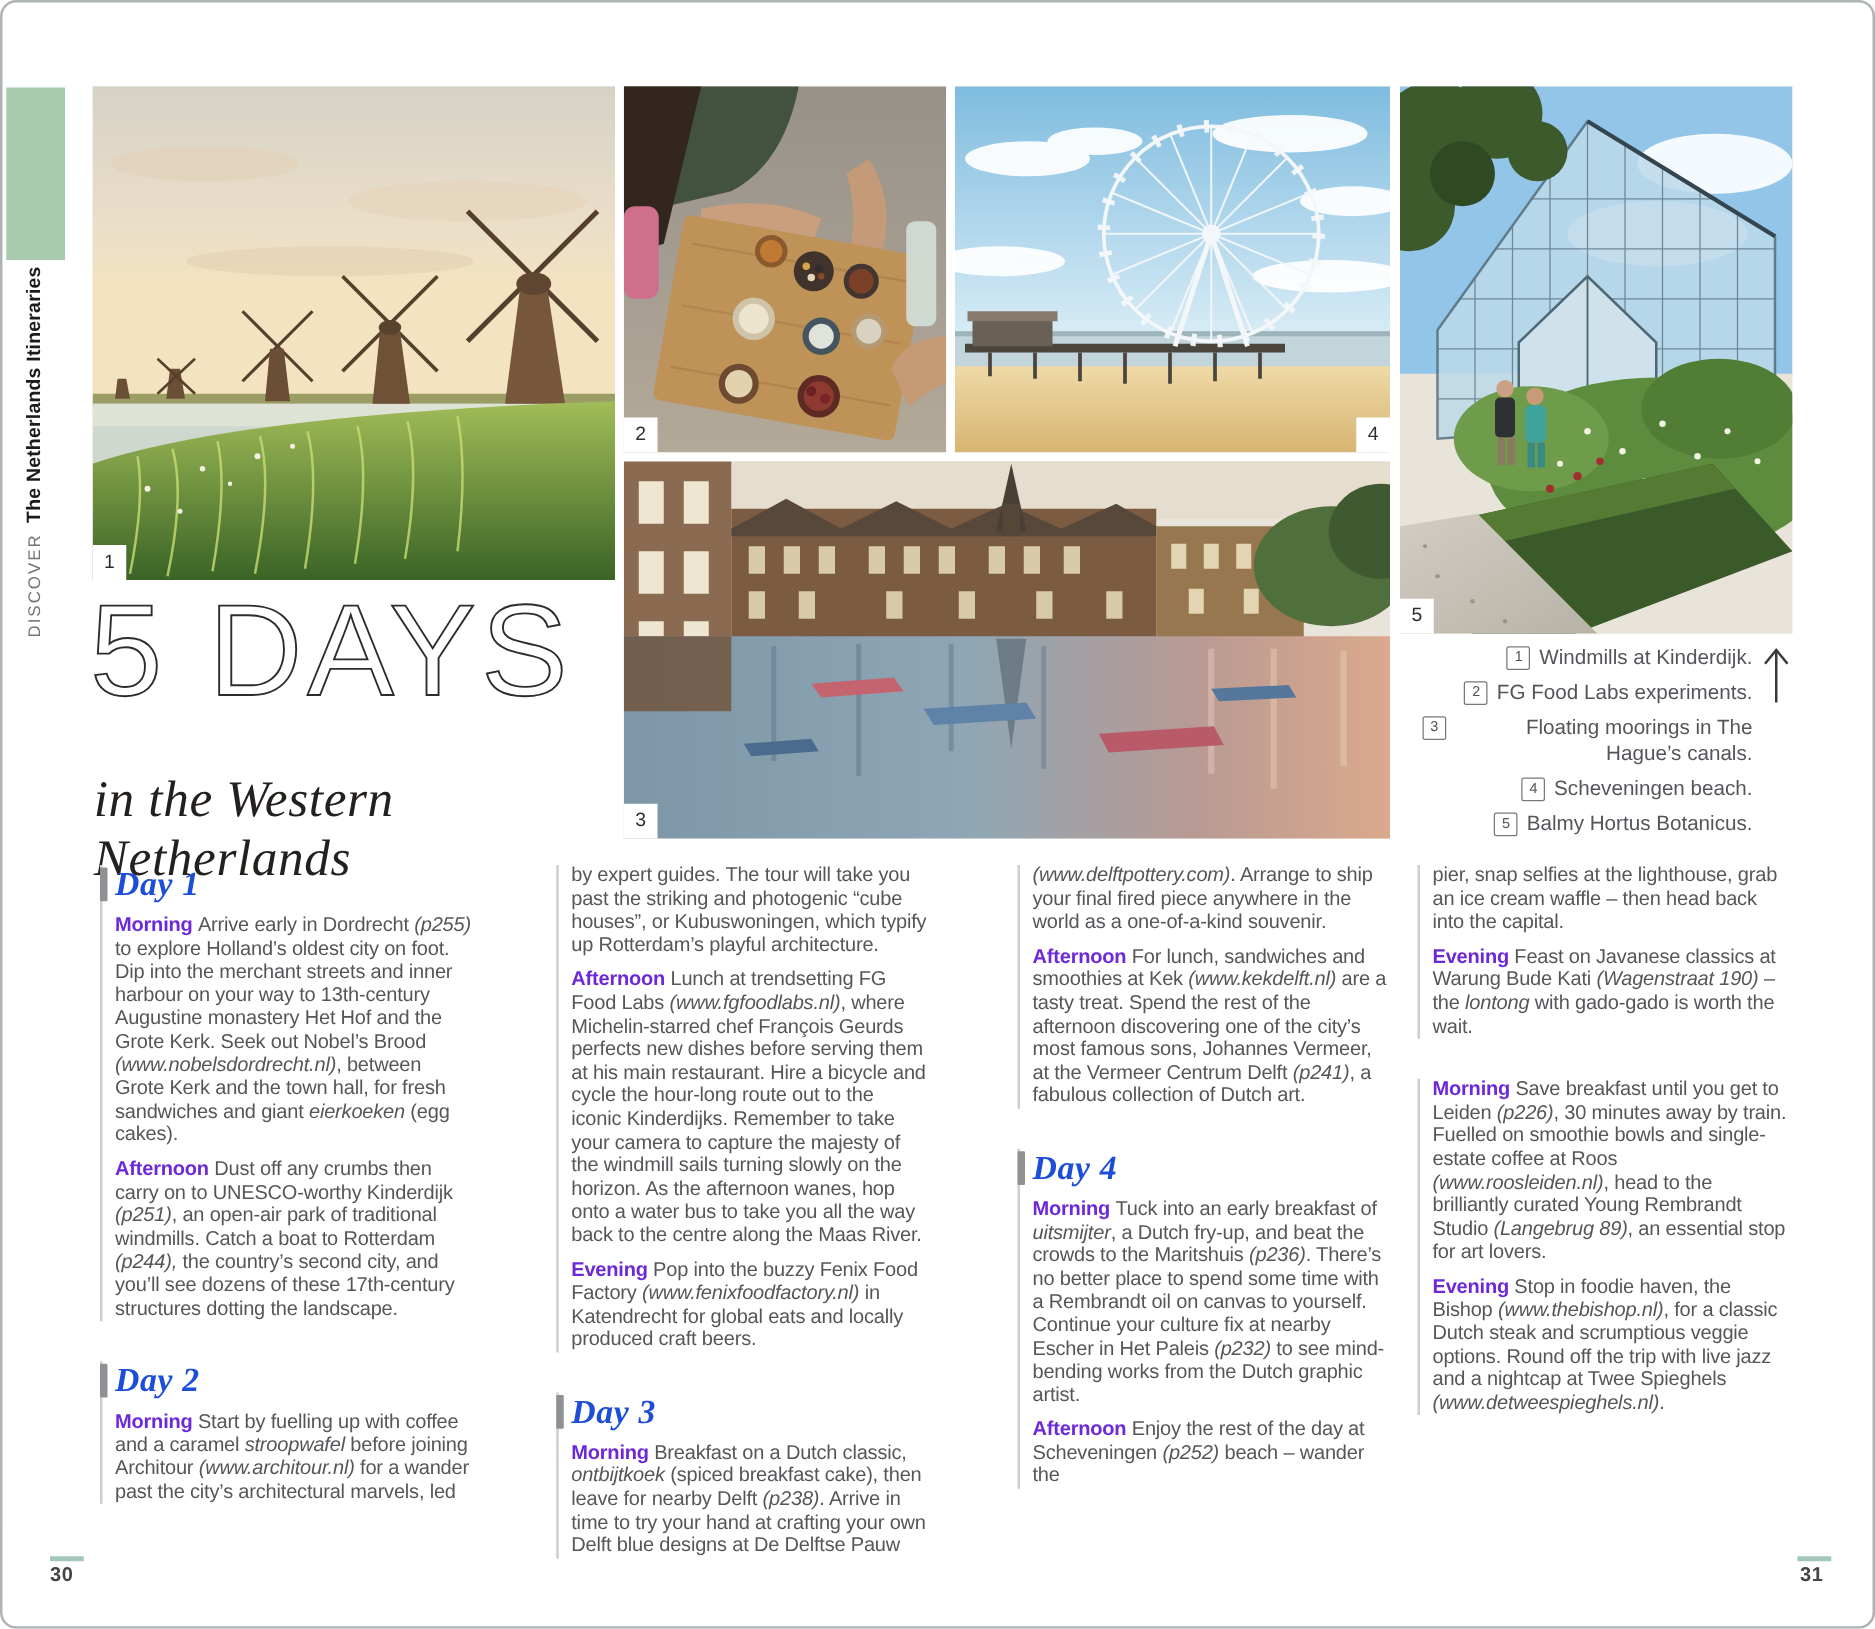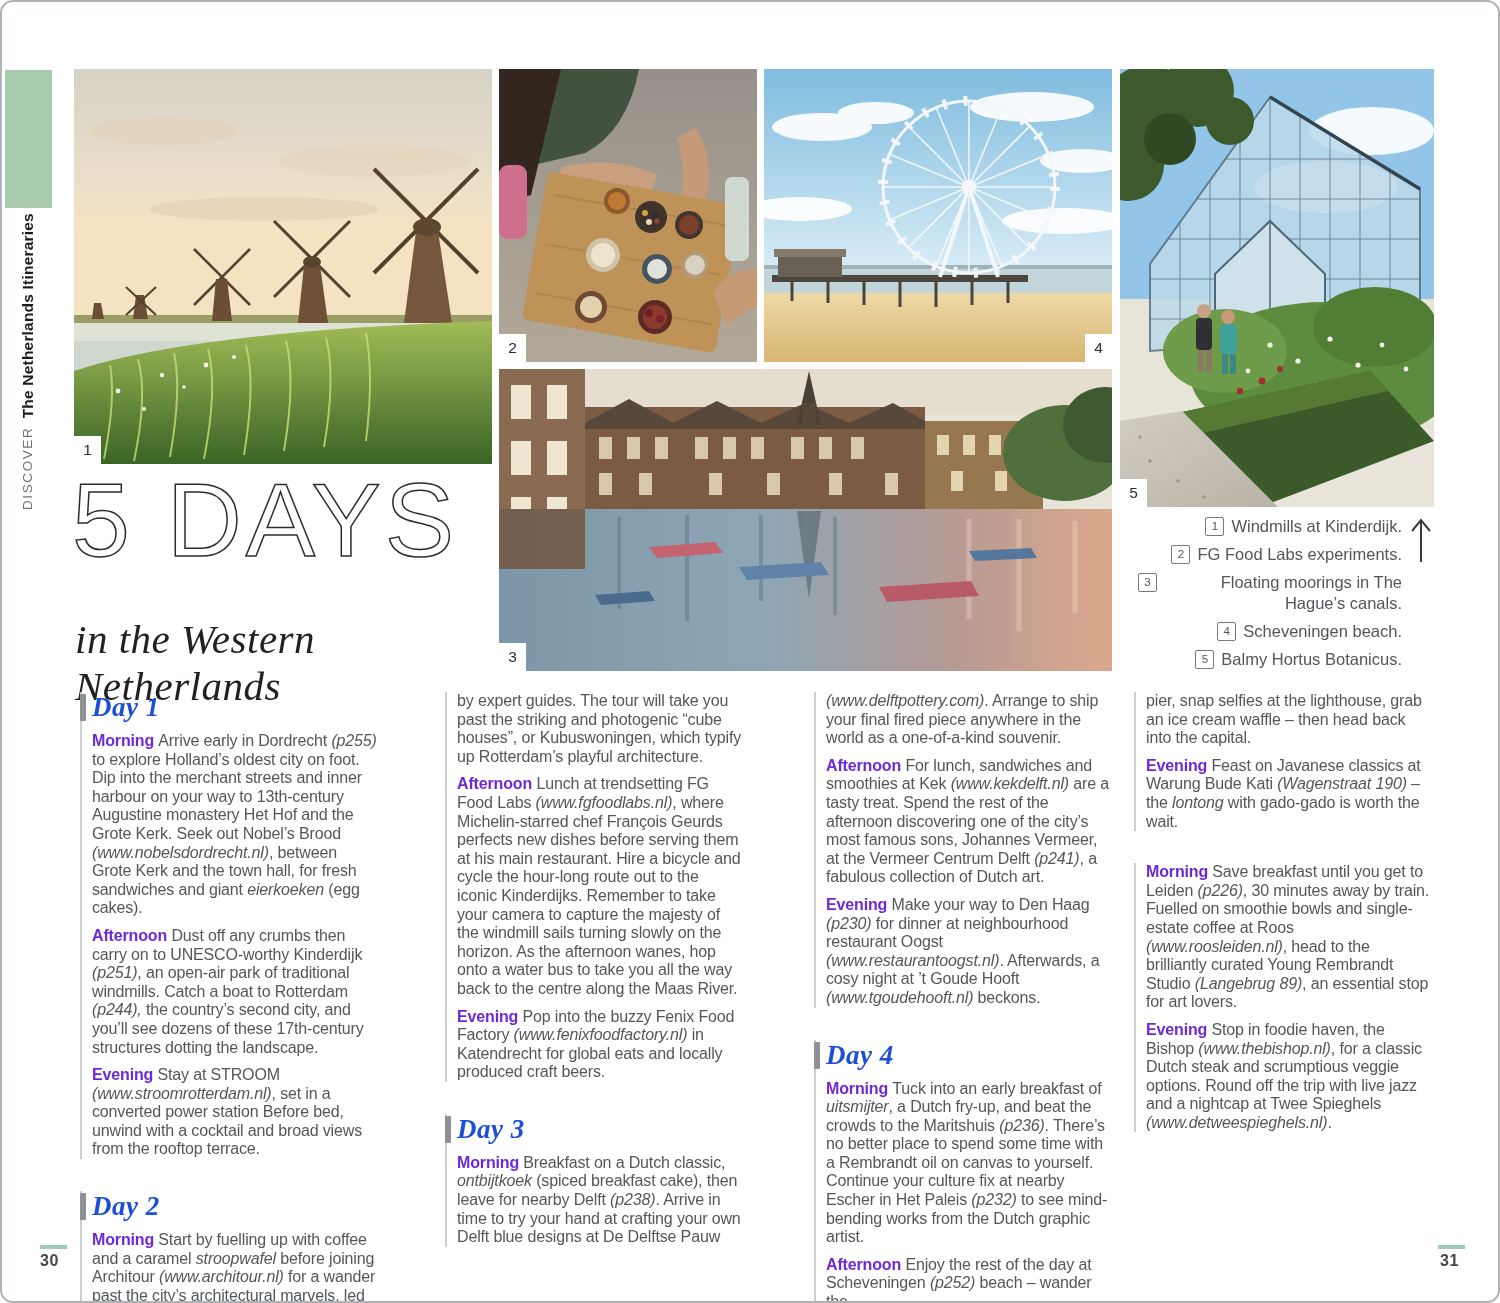--- a/index.html
+++ b/index.html
@@ -436,21 +436,20 @@
   <svg class="up-arrow" width="26" height="50">
     <line x1="13" y1="48" x2="13" y2="7" stroke="#3a3a3c" stroke-width="2"></line>
     <polyline points="4,17 13,6 22,17" fill="none" stroke="#3a3a3c" stroke-width="2"></polyline>
   </svg>
 
   <div class="col col-1">
       <div class="sec">
         <h3 class="day-heading">Day 1</h3>
         <p><b>Morning </b>Arrive early in Dordrecht <i>(p255)</i> to explore Holland’s oldest city on foot. Dip into the merchant streets and inner harbour on your way to 13th-century Augustine monastery Het Hof and the Grote Kerk. Seek out Nobel’s Brood <i>(www.nobelsdordrecht.nl)</i>, between Grote Kerk and the town hall, for fresh sandwiches and giant <i>eierkoeken</i> (egg cakes).</p>
         <p><b>Afternoon </b>Dust off any crumbs then carry on to UNESCO-worthy Kinderdijk <i>(p251)</i>, an open-air park of traditional windmills. Catch a boat to Rotterdam <i>(p244),</i> the country’s second city, and you’ll see dozens of these 17th-century structures dotting the landscape.</p>
-        <p><b>Evening </b>Stay at STROOM <i>(www.stroomrotterdam.nl)</i>, set in a converted power station Before bed, unwind with a cocktail and broad views from the rooftop terrace.</p>
       </div>
       <div class="sec">
         <h3 class="day-heading">Day 2</h3>
         <p><b>Morning </b>Start by fuelling up with coffee and a caramel <i>stroopwafel</i> before joining Architour <i>(www.architour.nl)</i> for a wander past the city’s architectural marvels, led</p>
       </div>
     </div>
   <div class="col col-2">
       <div class="sec">
         <p>by expert guides. The tour will take you past the striking and photogenic “cube houses”, or Kubuswoningen, which typify up Rotterdam’s playful architecture.</p>
         <p><b>Afternoon </b>Lunch at trendsetting FG Food Labs <i>(www.fgfoodlabs.nl)</i>, where Michelin-starred chef François Geurds perfects new dishes before serving them at his main restaurant. Hire a bicycle and cycle the hour-long route out to the iconic Kinderdijks. Remember to take your camera to capture the majesty of the windmill sails turning slowly on the horizon. As the afternoon wanes, hop onto a water bus to take you all the way back to the centre along the Maas River.</p>
@@ -458,21 +457,20 @@
       </div>
       <div class="sec">
         <h3 class="day-heading">Day 3</h3>
         <p><b>Morning </b>Breakfast on a Dutch classic, <i>ontbijtkoek</i> (spiced breakfast cake), then leave for nearby Delft <i>(p238)</i>. Arrive in time to try your hand at crafting your own Delft blue designs at De Delftse Pauw</p>
       </div>
     </div>
   <div class="col col-3">
       <div class="sec">
         <p><i>(www.delftpottery.com)</i>. Arrange to ship your final fired piece anywhere in the world as a one-of-a-kind souvenir.</p>
         <p><b>Afternoon </b>For lunch, sandwiches and smoothies at Kek <i>(www.kekdelft.nl)</i> are a tasty treat. Spend the rest of the afternoon discovering one of the city’s most famous sons, Johannes Vermeer, at the Vermeer Centrum Delft <i>(p241)</i>, a fabulous collection of Dutch art.</p>
-        <p><b>Evening </b>Make your way to Den Haag <i>(p230)</i> for dinner at neighbourhood restaurant Oogst <i>(www.restaurantoogst.nl)</i>. Afterwards, a cosy night at ’t Goude Hooft <i>(www.tgoudehooft.nl)</i> beckons.</p>
       </div>
       <div class="sec">
         <h3 class="day-heading">Day 4</h3>
         <p><b>Morning </b>Tuck into an early breakfast of <i>uitsmijter</i>, a Dutch fry-up, and beat the crowds to the Maritshuis <i>(p236)</i>. There’s no better place to spend some time with a Rembrandt oil on canvas to yourself. Continue your culture fix at nearby Escher in Het Paleis <i>(p232)</i> to see mind-bending works from the Dutch graphic artist.</p>
         <p><b>Afternoon </b>Enjoy the rest of the day at Scheveningen <i>(p252)</i> beach – wander the</p>
       </div>
     </div>
   <div class="col col-4">
       <div class="sec">
         <p>pier, snap selfies at the lighthouse, grab an ice cream waffle – then head back into the capital.</p>

